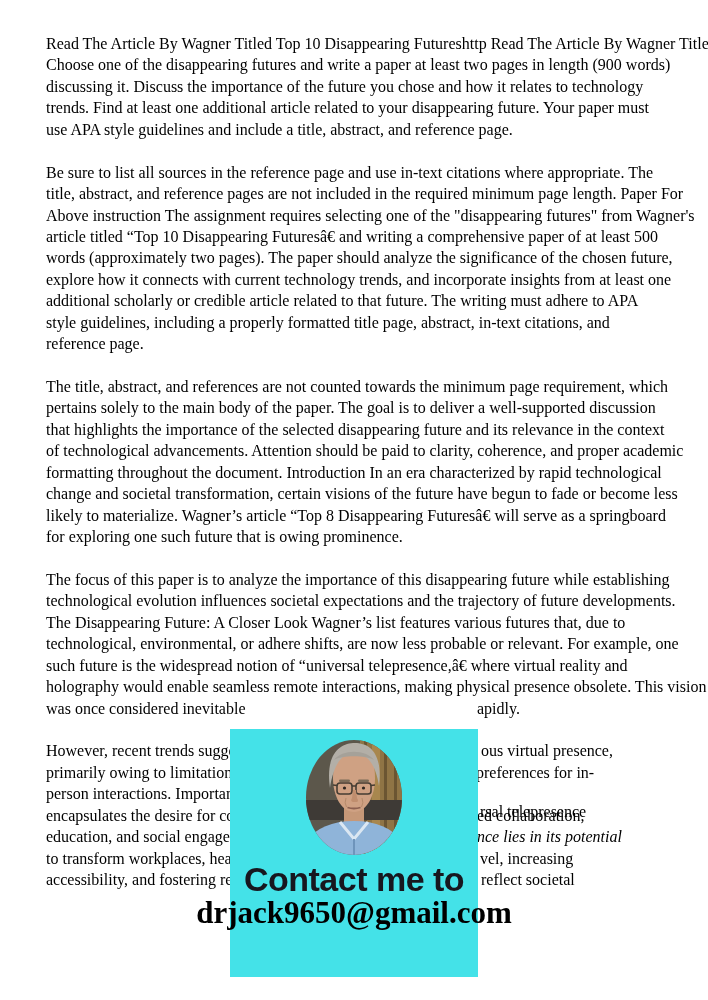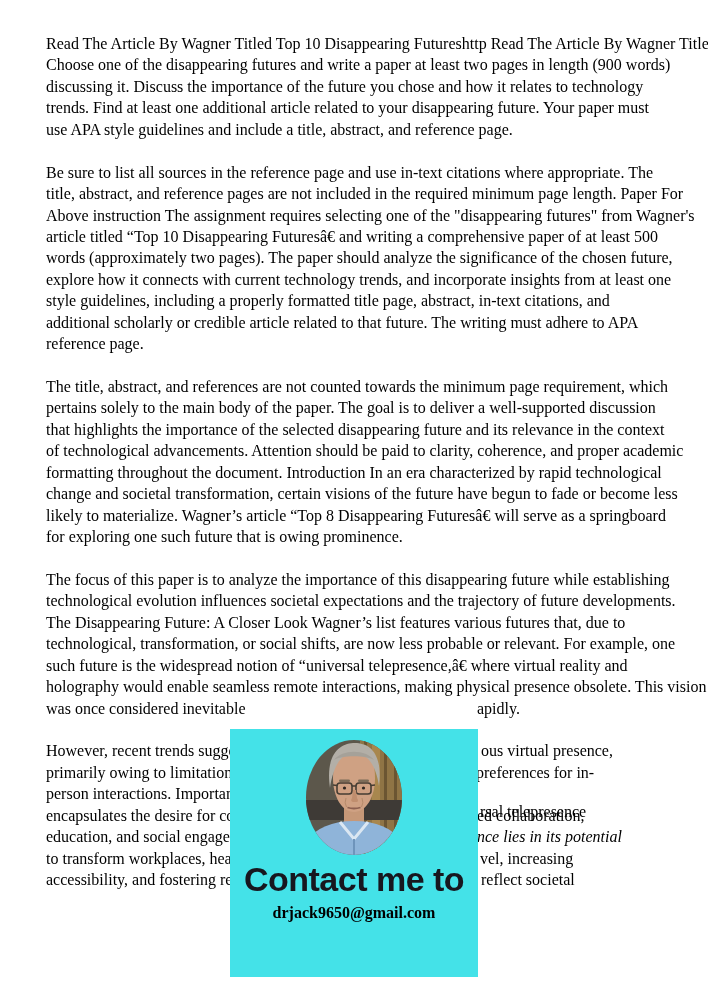--- a/index.html
+++ b/index.html
@@ -54,21 +54,21 @@
     font-weight: 700;
     font-size: 34px;
     line-height: 33px;
     letter-spacing: -0.5px;
   }
   .contact-line.first { margin-top: 8px; }
   #contact-email {
     margin-top: 2px;
     font-family: "Liberation Serif", "DejaVu Serif", serif;
     font-weight: 700;
-    font-size: 16px;
+    font-size: 31px;
     line-height: 30px;
     text-align: center;
   }
 </style>
 </head>
 <body>
 
 <div id="page" style="background: rgb(255, 255, 255);">
 
   <div id="doc" style="color: rgb(0, 0, 0);">
@@ -79,39 +79,39 @@
         <div class="line">trends. Find at least one additional article related to your disappearing future. Your paper must</div>
         <div class="line">use APA style guidelines and include a title, abstract, and reference page.</div>
       </div>
       <div class="para">
         <div class="line">Be sure to list all sources in the reference page and use in-text citations where appropriate. The</div>
         <div class="line">title, abstract, and reference pages are not included in the required minimum page length. Paper For</div>
         <div class="line">Above instruction The assignment requires selecting one of the "disappearing futures" from Wagner's</div>
         <div class="line">article titled “Top 10 Disappearing Futuresâ€ and writing a comprehensive paper of at least 500</div>
         <div class="line">words (approximately two pages). The paper should analyze the significance of the chosen future,</div>
         <div class="line">explore how it connects with current technology trends, and incorporate insights from at least one</div>
+        <div class="line">additional scholarly or credible article related to that future. The writing must adhere to APA</div>
         <div class="line">style guidelines, including a properly formatted title page, abstract, in-text citations, and</div>
-        <div class="line">additional scholarly or credible article related to that future. The writing must adhere to APA</div>
         <div class="line">reference page.</div>
       </div>
       <div class="para">
         <div class="line">The title, abstract, and references are not counted towards the minimum page requirement, which</div>
         <div class="line">pertains solely to the main body of the paper. The goal is to deliver a well-supported discussion</div>
         <div class="line">that highlights the importance of the selected disappearing future and its relevance in the context</div>
         <div class="line">of technological advancements. Attention should be paid to clarity, coherence, and proper academic</div>
         <div class="line">formatting throughout the document. Introduction In an era characterized by rapid technological</div>
         <div class="line">change and societal transformation, certain visions of the future have begun to fade or become less</div>
         <div class="line">likely to materialize. Wagner’s article “Top 8 Disappearing Futuresâ€ will serve as a springboard</div>
         <div class="line">for exploring one such future that is owing prominence.</div>
       </div>
       <div class="para">
         <div class="line">The focus of this paper is to analyze the importance of this disappearing future while establishing</div>
         <div class="line">technological evolution influences societal expectations and the trajectory of future developments.</div>
         <div class="line">The Disappearing Future: A Closer Look Wagner’s list features various futures that, due to</div>
-        <div class="line">technological, transformation, or social shifts, are now less probable or relevant. For example, one</div>
+        <div class="line">technological, environmental, or adhere shifts, are now less probable or relevant. For example, one</div>
         <div class="line">such future is the widespread notion of “universal telepresence,â€ where virtual reality and</div>
         <div class="line">holography would enable seamless remote interactions, making physical presence obsolete. This vision</div>
         <div class="line"><span>was once considered inevitable </span><span class="frag-right" style="left: 431px;">apidly.</span></div>
       </div>
       <div class="para">
         <div class="line"><span>However, recent trends suggest </span><span class="frag-right" style="left: 435px;">ous virtual presence,</span></div>
         <div class="line"><span>primarily owing to limitations in</span><span class="frag-right" style="left: 430px;">preferences for in-</span></div>
         <div class="line"><span>person interactions. Importance </span><span class="frag-right" style="left: 434px; margin-top: 18px;">rsal telepresence</span></div>
         <div class="line"><span>encapsulates the desire for conn</span><span class="frag-right" style="left: 431px;">ed collaboration,</span></div>
         <div class="line"><span>education, and social engageme</span><span class="frag-right" style="left: 431px; font-style: italic;">nce lies in its potential</span></div>

